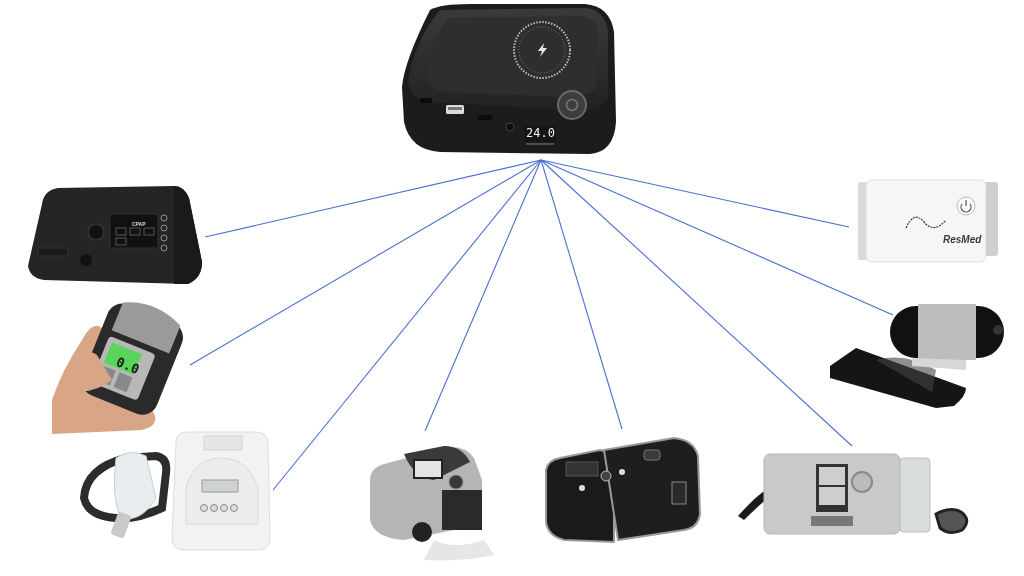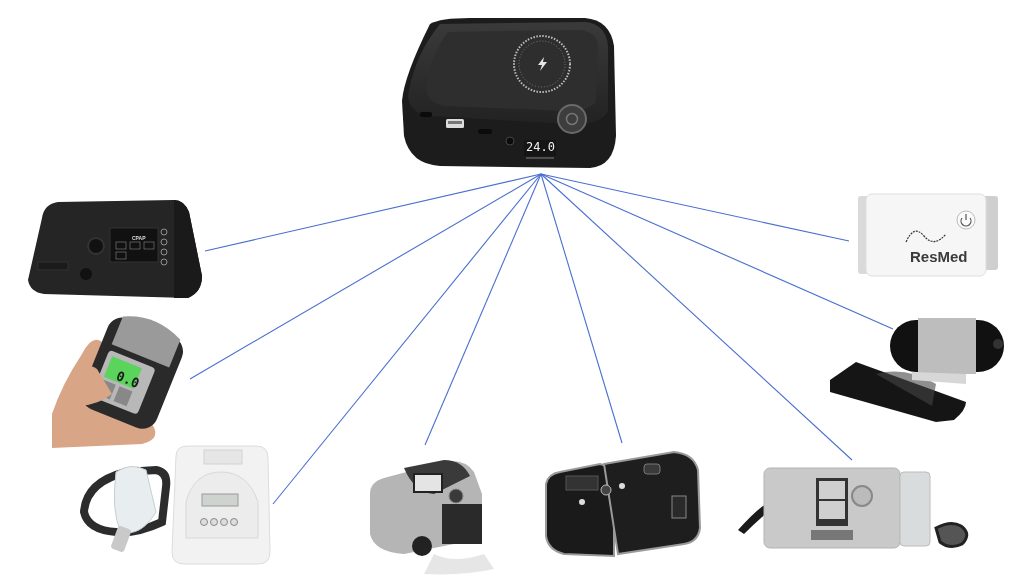--- a/index.html
+++ b/index.html
@@ -1,23 +1,23 @@
 <!DOCTYPE html>
 <html><head>
 <meta charset="utf-8">
 <style>
   html, body { margin:0; padding:0; background:#ffffff; }
   body { width:1024px; height:576px; position:relative; overflow:hidden; font-family:"Liberation Sans", sans-serif; }
-  .canvas { position:absolute; left:0; top:14px; width:1024px; height:520px; }
+  .canvas { position:absolute; left:0; top:0; width:1024px; height:520px; }
   svg.lines { position:absolute; left:0; top:0; width:1024px; height:576px; pointer-events:none; }
   .device { position:absolute; }
   .lbl-hidden { position:absolute; width:1px; height:1px; overflow:hidden; clip:rect(0 0 0 0); white-space:nowrap; }
 
   
-  .resmed-text { position:absolute; font-weight:bold; color:#3a3a3a; font-size:15px; }
+  .resmed-text { position:absolute; font-style:italic; font-weight:bold; color:#3a3a3a; font-size:10px;margin-left:33px; }
   .lcd-val { position:absolute; font-family:"DejaVu Sans Mono", monospace; font-weight:bold; color:#1a1a1a; font-size:16px; }
   .cpap-lbl { position:absolute; color:#dcdcdc; font-size:5px; font-weight:bold; }
 </style>
 </head>
 <body>
 
 <div class="canvas">
 
   <svg class="lines" viewBox="0 0 1024 576">
     <g stroke="#4a6fd0" stroke-width="1.1" fill="none">

